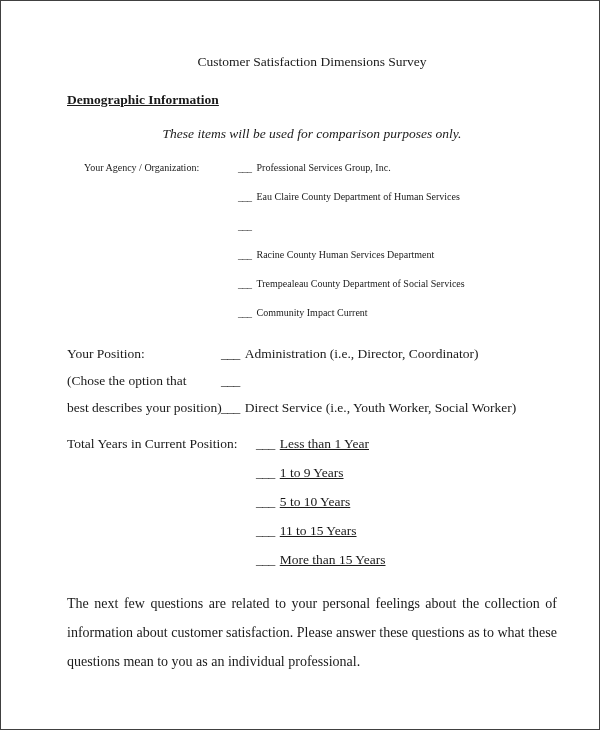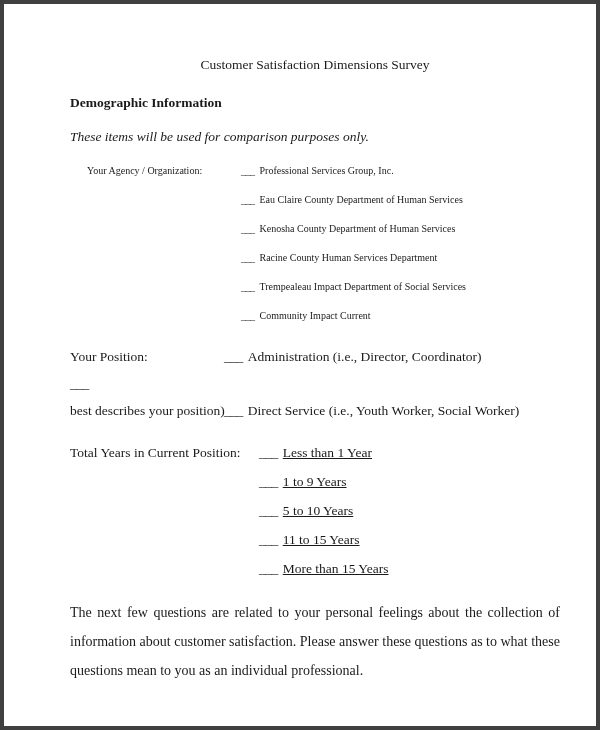--- a/index.html
+++ b/index.html
@@ -12,48 +12,50 @@
     background: #ffffff;
     font-family: "Liberation Serif", "DejaVu Serif", serif;
     color: #1a1a1a;
     overflow: hidden;
   }
   .page {
     position: relative;
     width: 600px;
     height: 730px;
     background: #ffffff;
-    border: 4px solid #404040;
+    border: 1px solid #404040;
     box-sizing: border-box;
     overflow: hidden;
   }
   .content {
     position: absolute;
     left: 66px;
     top: 52px;
     width: 490px;
   }
   .doc-title {
     text-align: center;
     font-size: 13.5px;
     line-height: 18px;
     margin: 0 0 20px 0;
     padding-right: 0;
   }
   .section-heading {
     font-size: 13.5px;
     font-weight: bold;
+    text-decoration: underline;
     line-height: 18px;
     margin: 0 0 16px 0;
   }
   .italic-note {
     font-style: italic;
     font-size: 13.5px;
     line-height: 18px;
     margin: 0 0 16px 0;
+    text-align: center;
   }
   
   .agency-block {
     margin: 0 0 0 0;
   }
   .agency-row {
     display: flex;
     align-items: baseline;
     font-size: 10px;
     line-height: 18px;
@@ -92,21 +94,21 @@
   .position-label {
     width: 154px;
     flex: 0 0 154px;
     white-space: nowrap;
   }
   .position-text {
     white-space: nowrap;
   }
   
   .years-block {
-    margin-top: 15px;
+    margin-top: 9px;
   }
   .years-row {
     display: flex;
     align-items: baseline;
     font-size: 13.5px;
     line-height: 18px;
     height: 29px;
   }
   .years-label {
     width: 189px;
@@ -155,52 +157,52 @@
 
       <div class="agency-row">
         <span class="agency-spacer"></span>
         <span class="blank">___</span>
         <span class="agency-text">Eau Claire County Department of Human Services</span>
       </div>
 
       <div class="agency-row">
         <span class="agency-spacer"></span>
         <span class="blank">___</span>
-        <span class="agency-text">Kenosha County Department of Human Services</span>
       </div>
 
       <div class="agency-row">
         <span class="agency-spacer"></span>
         <span class="blank">___</span>
         <span class="agency-text">Racine County Human Services Department</span>
       </div>
 
       <div class="agency-row">
         <span class="agency-spacer"></span>
         <span class="blank">___</span>
-        <span class="agency-text">Trempealeau Impact Department of Social Services</span>
+        <span class="agency-text">Trempealeau County Department of Social Services</span>
       </div>
 
       <div class="agency-row">
         <span class="agency-spacer"></span>
         <span class="blank">___</span>
         <span class="agency-text">Community Impact Current</span>
       </div>
 
     </div>
 
     <div class="position-block">
 
       <div class="position-row">
         <span class="position-label">Your Position:</span>
         <span class="blank">___</span>
         <span class="position-text">Administration (i.e., Director, Coordinator)</span>
       </div>
 
       <div class="position-row">
+        <span class="position-label">(Chose the option that</span>
         <span class="blank">___</span>
       </div>
 
       <div class="position-row">
         <span class="position-label">best describes your position)</span>
         <span class="blank">___</span>
         <span class="position-text">Direct Service (i.e., Youth Worker, Social Worker)</span>
       </div>
 
     </div>

